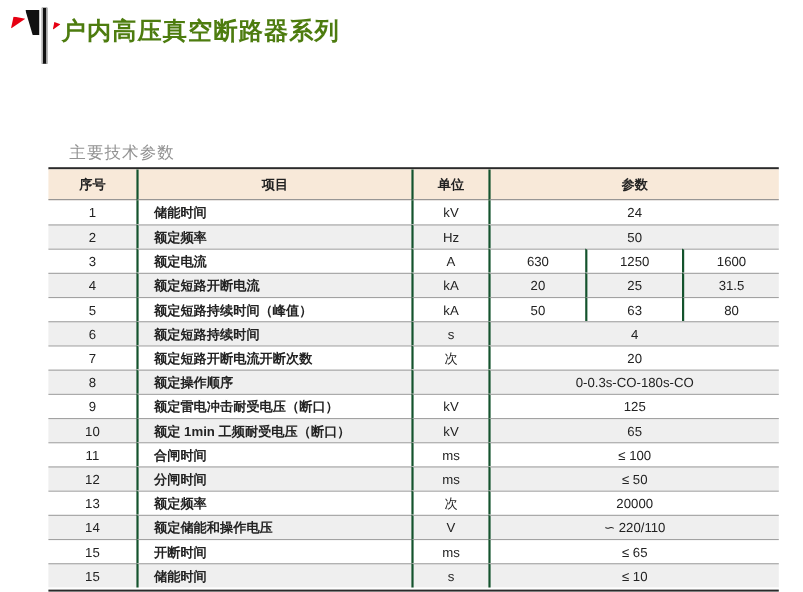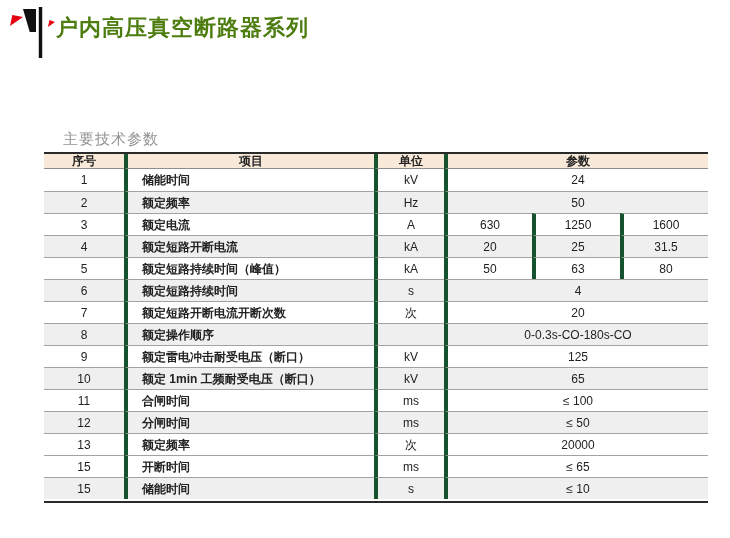--- a/index.html
+++ b/index.html
@@ -74,24 +74,24 @@
     color: #222222;
     text-align: center;
     vertical-align: middle;
     line-height: 1;
     overflow: hidden;
     white-space: nowrap;
   }
   table.spec thead th {
     background: #f8e9d9;
     font-weight: bold;
-    height: 15px;
+    height: 28px;
     border-bottom: 1px solid #8d8d8d;
   }
-  table.spec th + th, table.spec td + td { border-left: 4px solid #14532d; }
+  table.spec th + th, table.spec td + td { border-left: 2px solid #14532d; }
   table.spec tbody td { border-top: 1px solid #a2a2a2; }
   table.spec tbody tr:first-child td { border-top: none; }
   table.spec tbody tr.alt td { background: #efefef; }
   table.spec td.c-item, table.spec th.c-item {
     text-align: left;
     padding-left: 14px;
     font-weight: bold;
   }
   table.spec th.c-item { text-align: center; padding-left: 0; }
 </style>
@@ -206,20 +206,26 @@
           <td class="c-item">分闸时间</td>
           <td class="c-unit">ms</td>
           <td class="c-param" colspan="3">≤ 50</td>
         </tr>
         <tr>
           <td class="c-no">13</td>
           <td class="c-item">额定频率</td>
           <td class="c-unit">次</td>
           <td class="c-param" colspan="3">20000</td>
         </tr>
+        <tr class="alt">
+          <td class="c-no">14</td>
+          <td class="c-item">额定储能和操作电压</td>
+          <td class="c-unit">V</td>
+          <td class="c-param" colspan="3">∽ 220/110</td>
+        </tr>
         <tr>
           <td class="c-no">15</td>
           <td class="c-item">开断时间</td>
           <td class="c-unit">ms</td>
           <td class="c-param" colspan="3">≤ 65</td>
         </tr>
         <tr class="alt">
           <td class="c-no">15</td>
           <td class="c-item">储能时间</td>
           <td class="c-unit">s</td>

